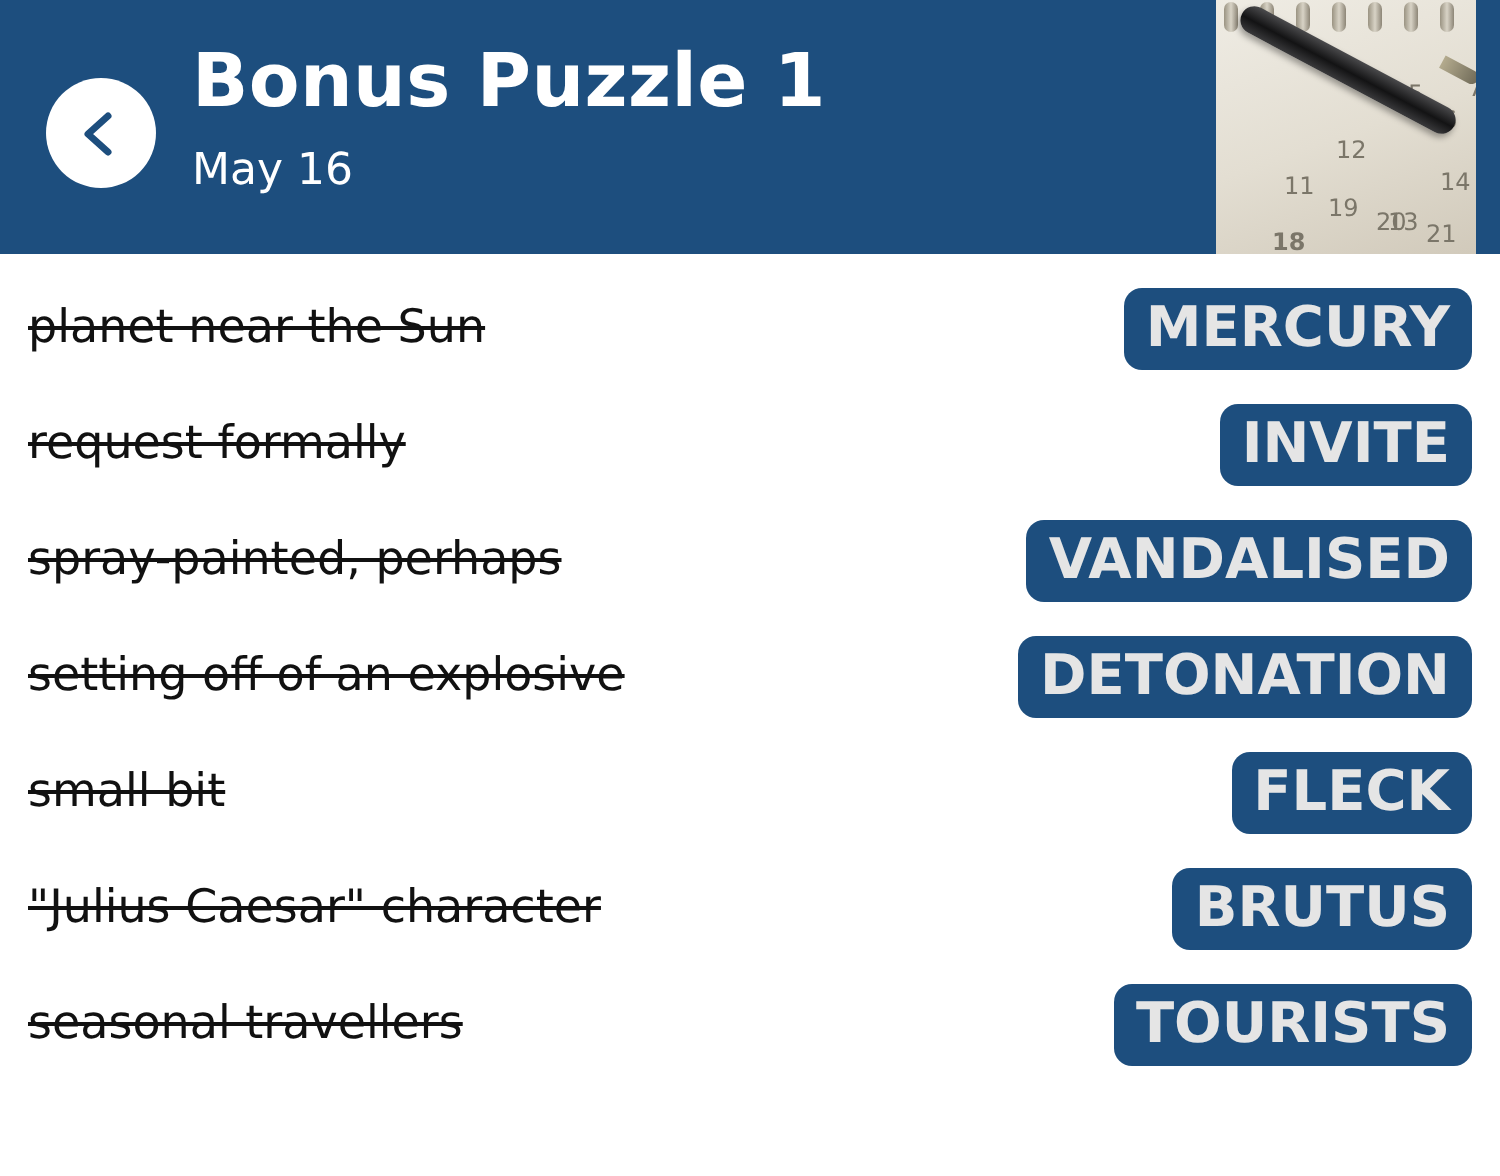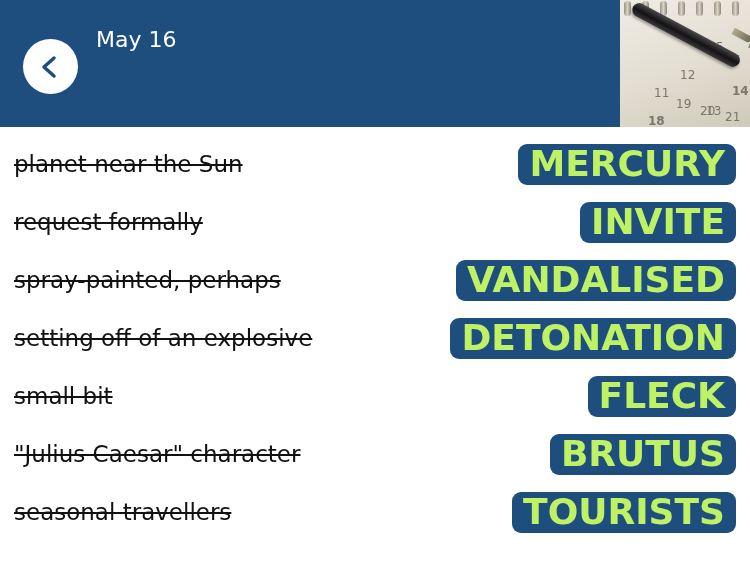--- a/index.html
+++ b/index.html
@@ -25,21 +25,21 @@
   .header {
     position: relative;
     width: 750px;
     height: 127px;
     background: #1d4e7e;
     box-sizing: border-box;
     overflow: hidden;
   }
   .header-photo {
     position: absolute;
-    right: 0;
+    right: 12px;
     top: 0;
     width: 130px;
     height: 154px;
     overflow: hidden;
     background: #cfc9bd;
   }
   .header-photo .paper {
     position: absolute;
     inset: 0;
     background: linear-gradient(160deg, #efece4 0%, #e3ded2 45%, #cbc3b3 100%);
@@ -140,23 +140,23 @@
     box-sizing: border-box;
   }
   .clue-text {
     font-size: 23px;
     color: #111111;
     text-decoration: line-through;
     text-decoration-thickness: 1.5px;
     white-space: nowrap;
   }
   .answer-chip {
-    font-size: 36px;
+    font-size: 28px;
     font-weight: bold;
-    color: #bef264;
+    color: #e5e5e5;
     background: #1d4e7e;
     border-radius: 9px;
     padding: 3px 11px 5px 11px;
     line-height: 33px;
     white-space: nowrap;
     cursor: pointer;
   }
 </style>
 </head>
 <body>
@@ -174,39 +174,40 @@
         <div class="ring" style="left:58px"></div>
         <div class="ring" style="left:76px"></div>
         <div class="ring" style="left:94px"></div>
         <div class="ring" style="left:112px"></div>
       </div>
       <div class="grid-num" style="left:96px; top:40px;">5</div>
       <div class="grid-num" style="left:113px; top:53px;">6</div>
       <div class="grid-num" style="left:126px; top:37px;">7</div>
       <div class="grid-num" style="left:60px; top:68px;">12</div>
       <div class="grid-num" style="left:86px; top:76px;margin-top:28px;">13</div>
-      <div class="grid-num" style="left:112px; top:84px;font-weight:bold;">14</div>
+      <div class="grid-num" style="left:112px; top:84px;">14</div>
       <div class="grid-num" style="left:34px; top:86px;">11</div>
       <div class="grid-num" style="left:56px; top:97px;">19</div>
       <div class="grid-num" style="left:80px; top:104px;">20</div>
       <div class="grid-num" style="left:105px; top:110px;">21</div>
       <div class="grid-num" style="left:28px; top:114px;font-weight:bold;">18</div>
       <div class="pen"></div>
       <div class="pen-tip"></div>
     </div>
 
     <div class="back-button">
       <span>
         <svg width="26" height="26" viewBox="0 0 26 26" aria-hidden="true">
           <polyline points="16,4 6,13 16,22" fill="none" stroke="#1d4e7e" stroke-width="3.5" stroke-linecap="round" stroke-linejoin="round"></polyline>
         </svg>
       </span>
     </div>
 
     <div class="header-text">
+      <div class="header-title">Bonus Puzzle 1</div>
       <div class="header-subtitle">May 16</div>
     </div>
   </div>
 
   <ul class="clue-list">
     <li class="clue-row">
       <span class="clue-text">planet near the Sun</span>
       <span class="answer-chip">MERCURY</span>
     </li>
     <li class="clue-row">

